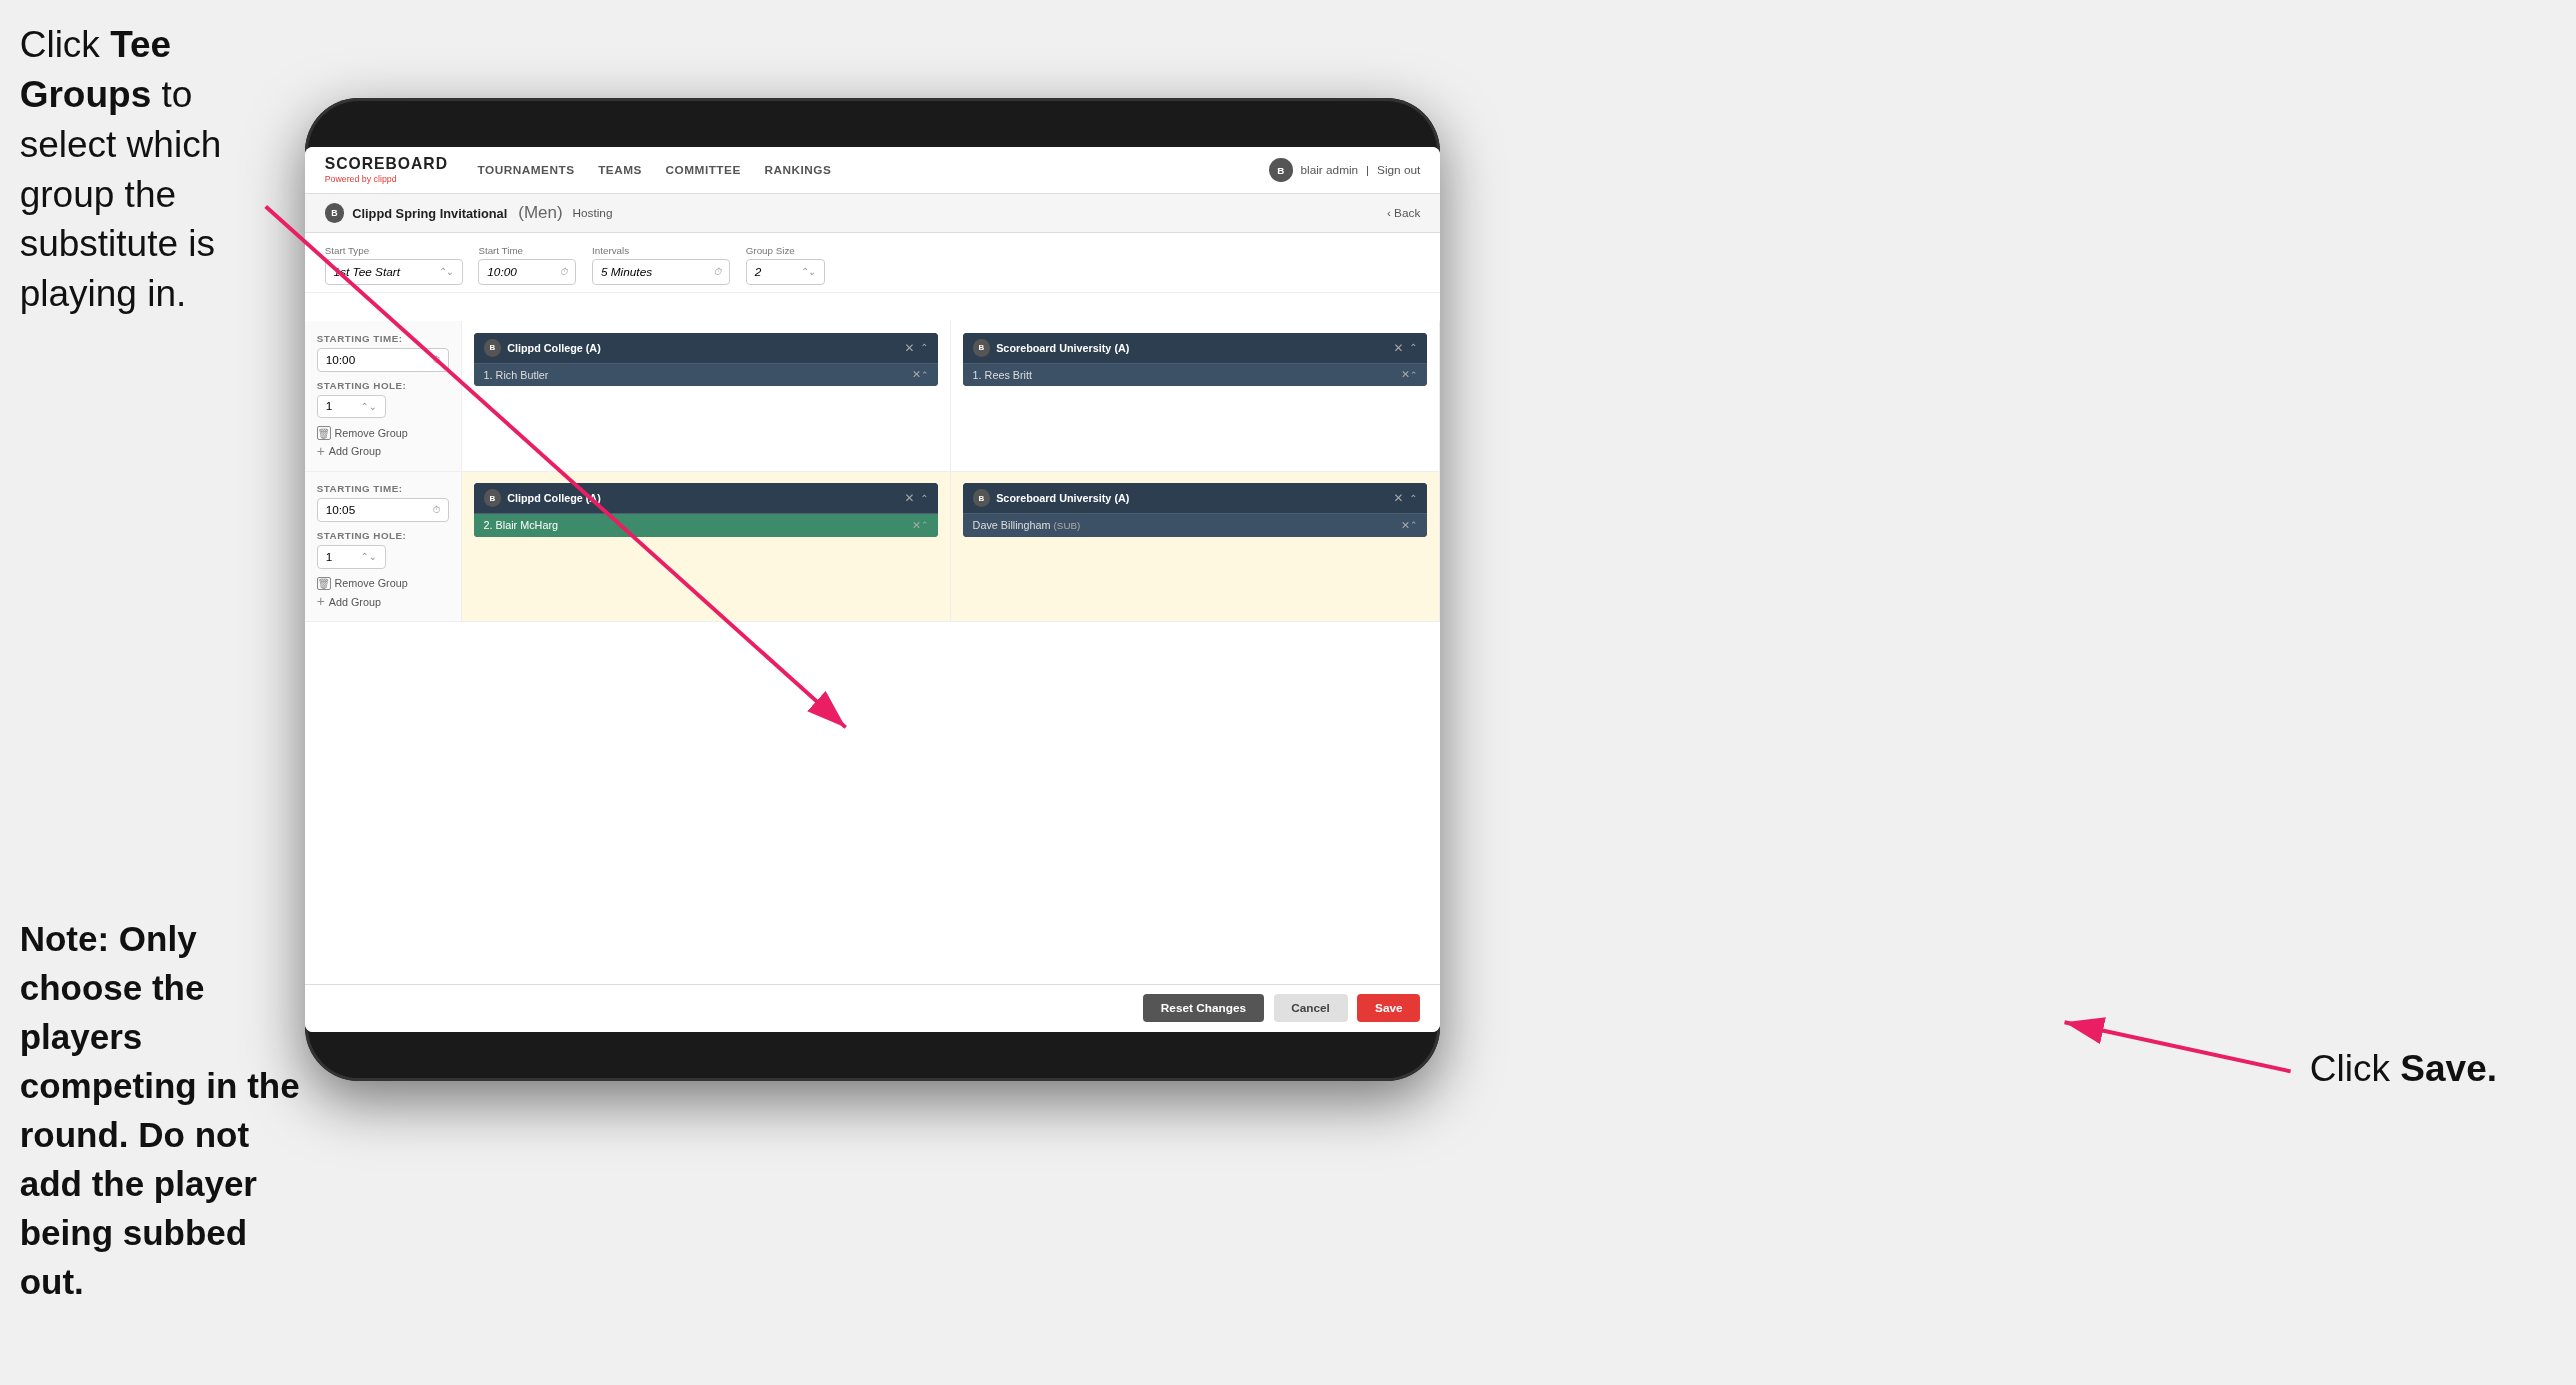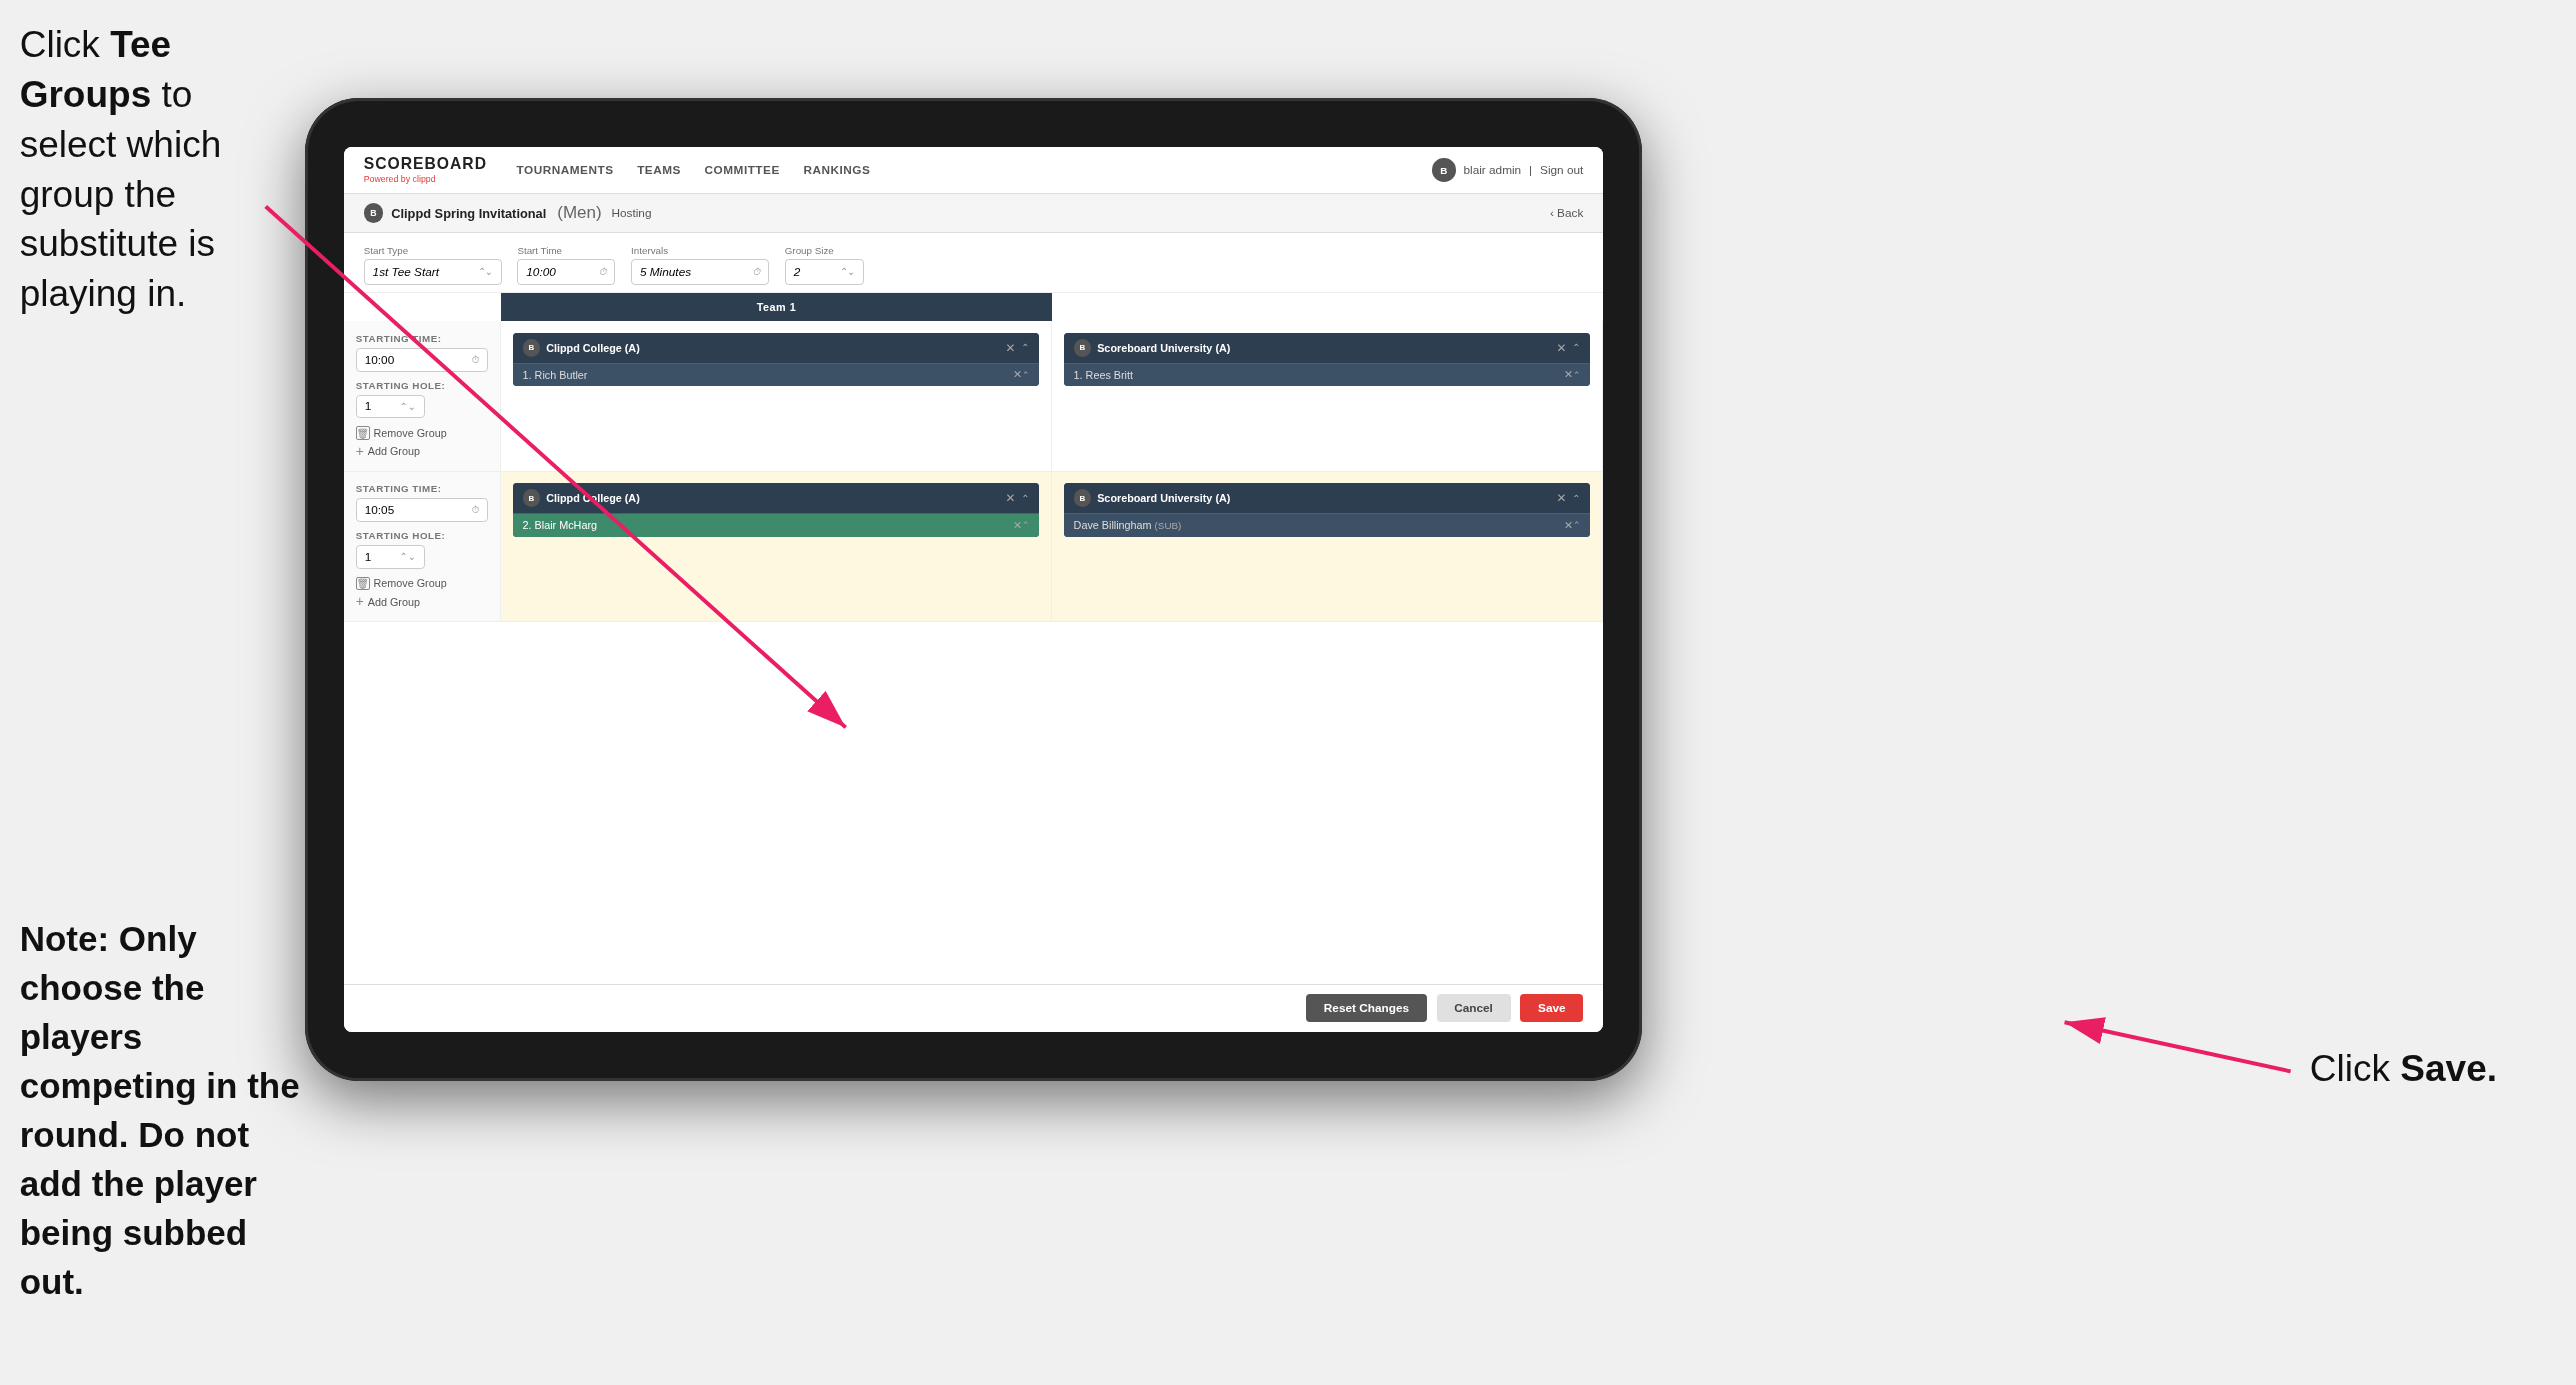--- a/index.html
+++ b/index.html
@@ -58,21 +58,21 @@
       height: 1385px;
       pointer-events: none;
       z-index: 20;
     }
 
     
     .tablet-frame {
       position: absolute;
       left: 305px;
       top: 98px;
-      width: 1337px;
+      width: 1135px;
       height: 983px;
       background: #1a1a1a;
       border-radius: 54px;
       box-shadow: 0 19.7px 59px rgba(0,0,0,0.5), inset 0 0 0 2.9px #333;
       display: flex;
       align-items: center;
       justify-content: center;
     }
 
     .tablet-screen {
@@ -533,23 +533,20 @@
             <span>2</span>
             <span class="chevron-small">⌃⌄</span>
           </div>
         </div>
       </div>
 
       <div class="tee-table-header">
         <div class="tee-col-header empty">
           <span>Tee Time</span>
         </div>
-        <div class="tee-col-header">
-          <span>Team 1</span>
-        </div>
       </div>
 
       <div class="tee-group-row">
 
         <div class="tee-time-col">
           <div class="tee-time-label">STARTING TIME:</div>
           <div class="tee-time-input">
             <span>10:00</span>
             <span class="chevron-small">⏱</span>
           </div>

